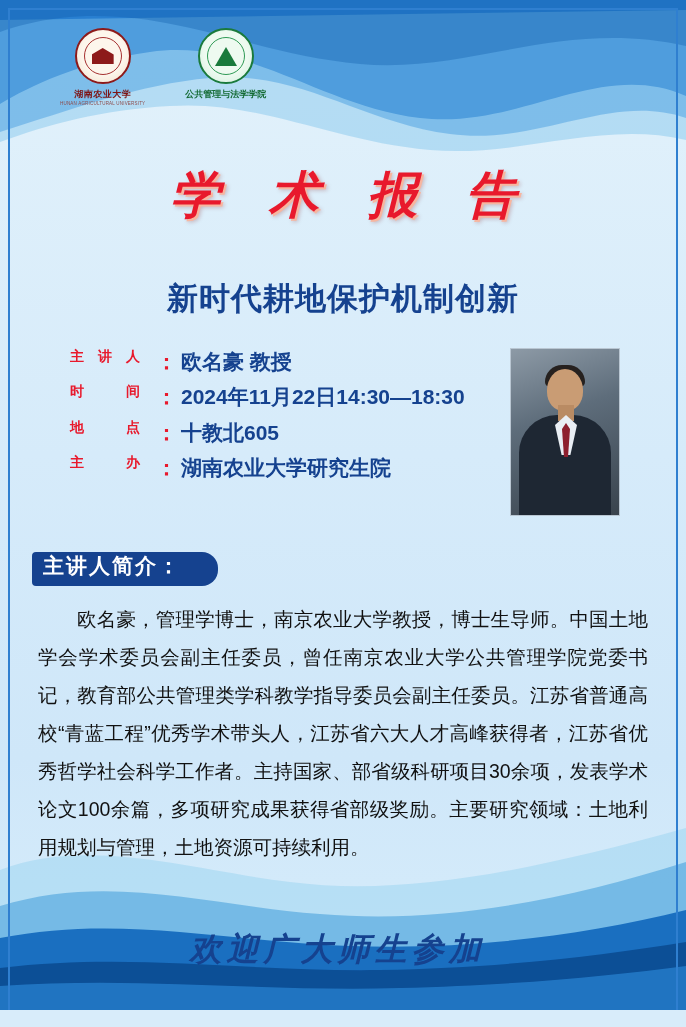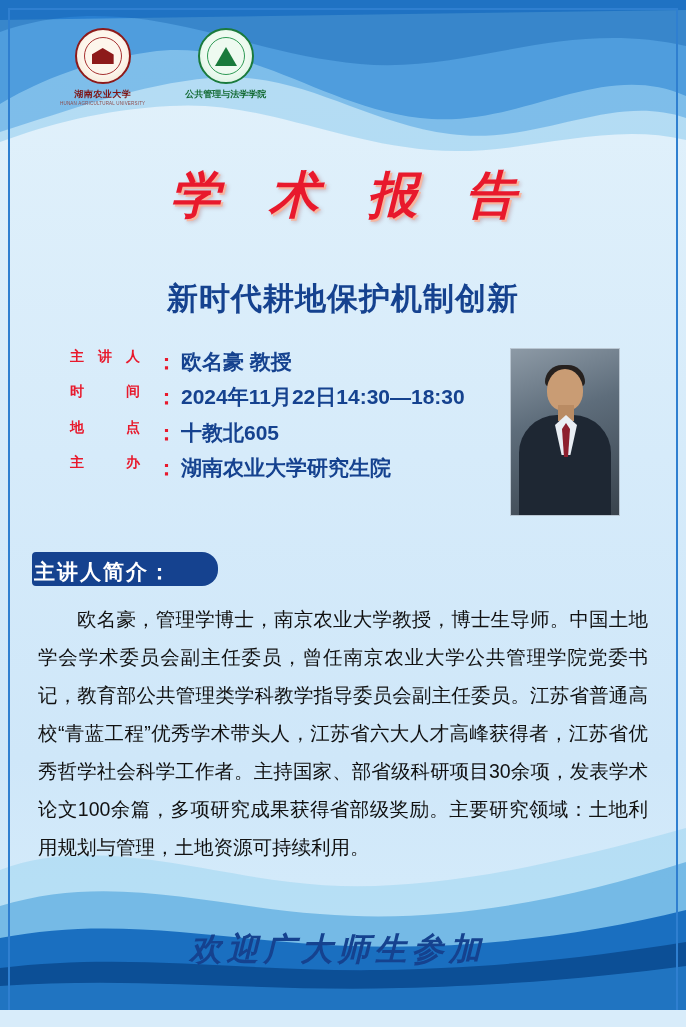--- a/index.html
+++ b/index.html
@@ -246,22 +246,22 @@
   
   .bio-head {
     position: absolute;
     left: 32px;
     top: 552px;
     width: 186px;
     height: 34px;
     background: #15428f;
     border-radius: 4px 16px 16px 4px;
     display: flex;
-    align-items: flex-end;
-    padding-left: 2px;
+    align-items: flex-start;
+    padding-left: 11px;
     box-sizing: border-box;
     z-index: 6;
   }
   .bio-head span {
     color: #ffffff;
     font-size: 21px;
     font-weight: bold;
     letter-spacing: 2px;
   }
   .bio-body {

